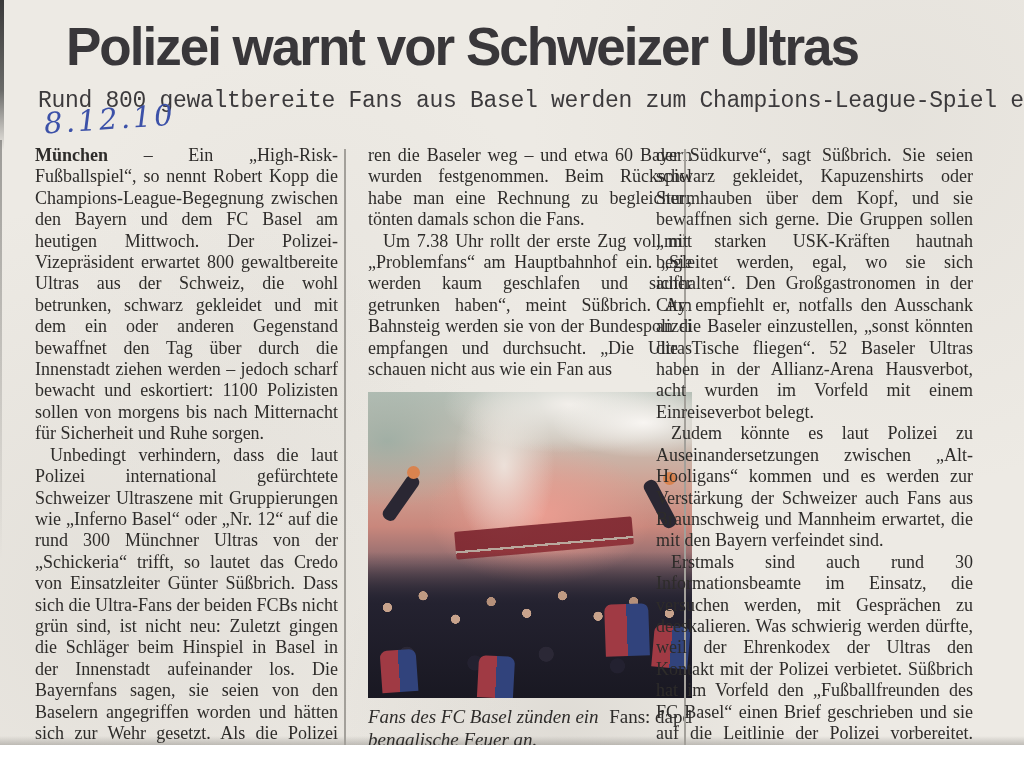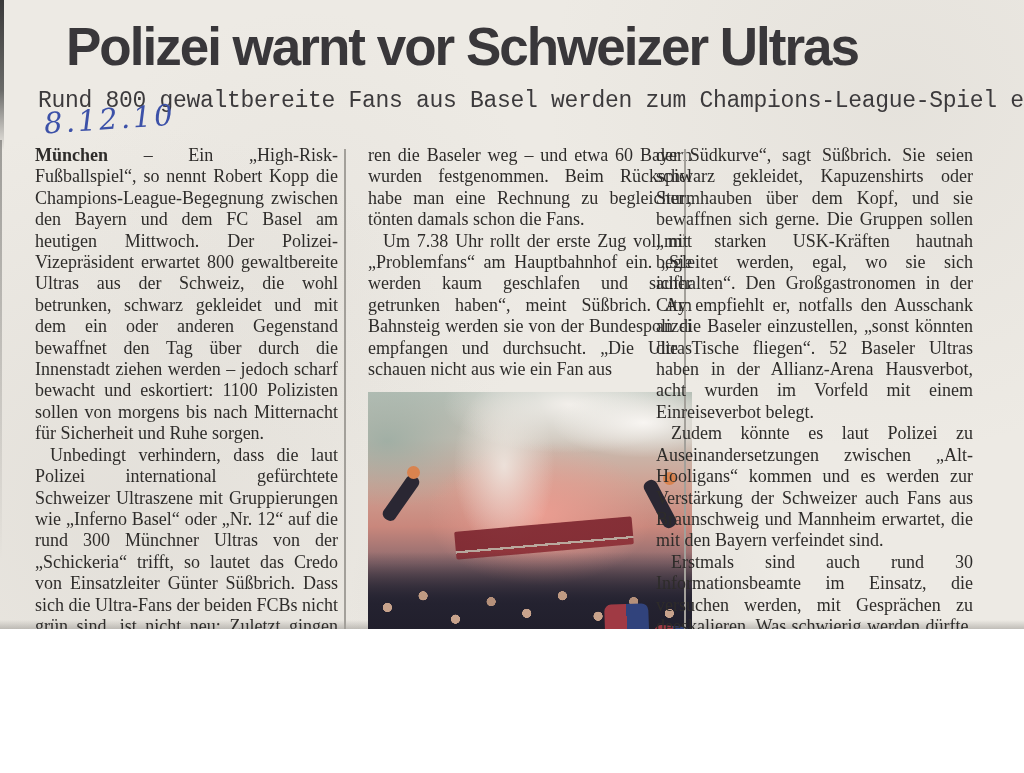--- a/index.html
+++ b/index.html
@@ -1,18 +1,18 @@
 <!DOCTYPE html>
 <html lang="de"><head>
 <meta charset="utf-8">
 <style>
   html,body{margin:0;padding:0;}
   body{width:1024px;height:773px;overflow:hidden;font-family:"Liberation Serif",serif;}
   .page{
-    position:relative;width:1024px;height:629px;
+    position:relative;width:1024px;height:745px;
     background:
       radial-gradient(circle at 12% 82%, rgba(175,170,162,.16), transparent 38%),
       radial-gradient(circle at 88% 16%, rgba(175,170,162,.12), transparent 34%),
       radial-gradient(circle at 55% 97%, rgba(160,155,147,.18), transparent 26%),
       radial-gradient(circle at 30% 40%, rgba(200,196,190,.12), transparent 30%),
       #edeae4;
     overflow:hidden;
   }
   
   .edge-left{position:absolute;left:0;top:0;width:4px;height:150px;
@@ -144,20 +144,21 @@
         <div class="hand h2"></div>
         <div class="banner"></div>
         <div class="crowd"></div>
         <div class="jersey j1"></div>
         <div class="jersey j2"></div>
         <div class="jersey j3"></div>
         <div class="jersey j4"></div>
       </div>
       <figcaption>
         <span class="cap-credit">Fans: dapd</span>
+        <span class="cap-text">Fans des FC Basel zünden ein bengalische Feuer an.</span>
       </figcaption>
     </figure>
   </div>
 
   <div class="vrule rule2"></div>
 
   <div class="col col3">
     <p class="para">der Südkurve“, sagt Süßbrich. Sie seien schwarz gekleidet, Kapuzenshirts oder Sturmhauben über dem Kopf, und sie bewaffnen sich gerne. Die Gruppen sollen „mit starken USK-Kräften hautnah begleitet werden, egal, wo sie sich aufhalten“. Den Großgastronomen in der City empfiehlt er, notfalls den Ausschank an die Baseler einzustellen, „sonst könnten die Tische fliegen“. 52 Baseler Ultras haben in der Allianz-Arena Hausverbot, acht wurden im Vorfeld mit einem Einreiseverbot belegt.</p>
     <p class="para indent">Zudem könnte es laut Polizei zu Auseinandersetzungen zwischen „Alt-Hooligans“ kommen und es werden zur Verstärkung der Schweizer auch Fans aus Braunschweig und Mannheim erwartet, die mit den Bayern verfeindet sind.</p>
     <p class="para indent">Erstmals sind auch rund 30 Informationsbeamte im Einsatz, die versuchen werden, mit Gesprächen zu deeskalieren. Was schwierig werden dürfte, weil der Ehrenkodex der Ultras den Kontakt mit der Polizei verbietet. Süßbrich hat im Vorfeld den „Fußballfreunden des FC Basel“ einen Brief geschrieben und sie auf die Leitlinie der Polizei vorbereitet. Antwort hat er nicht bekommen.</p>

